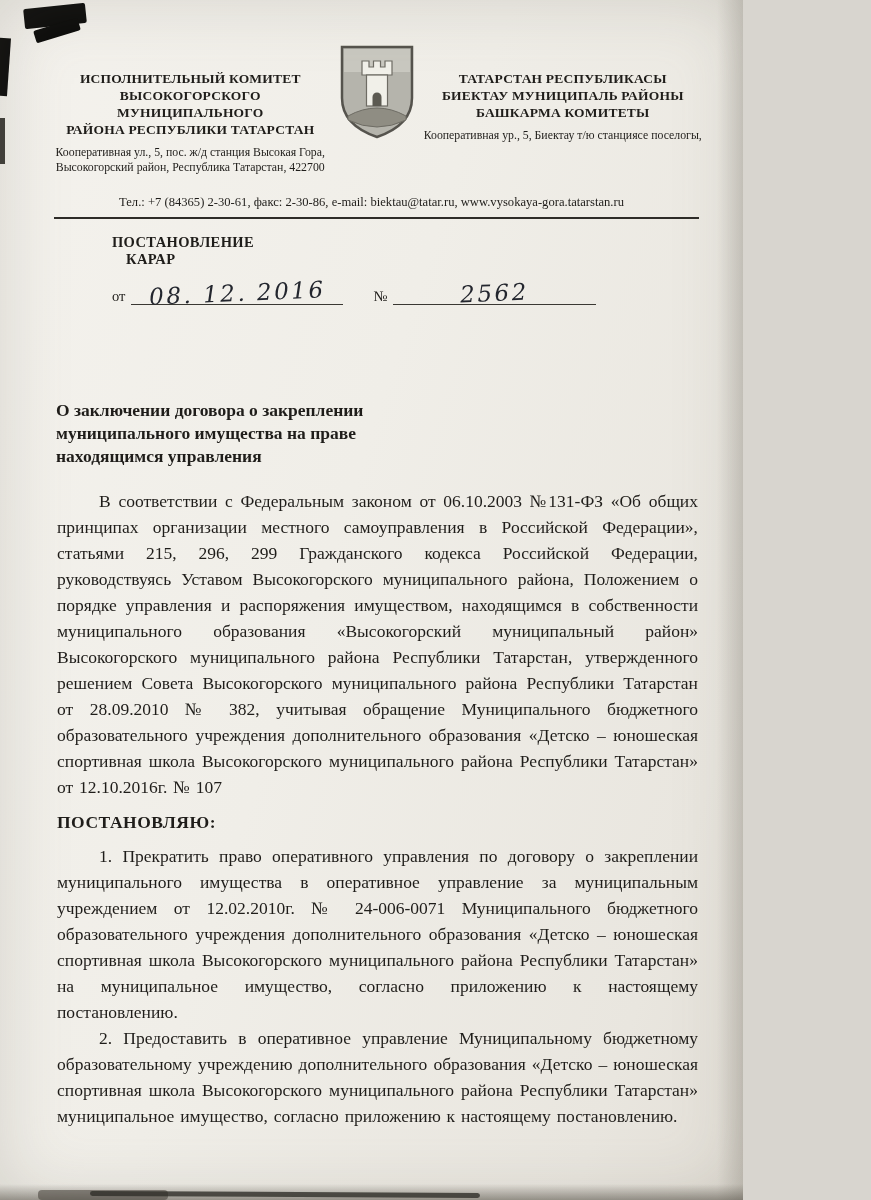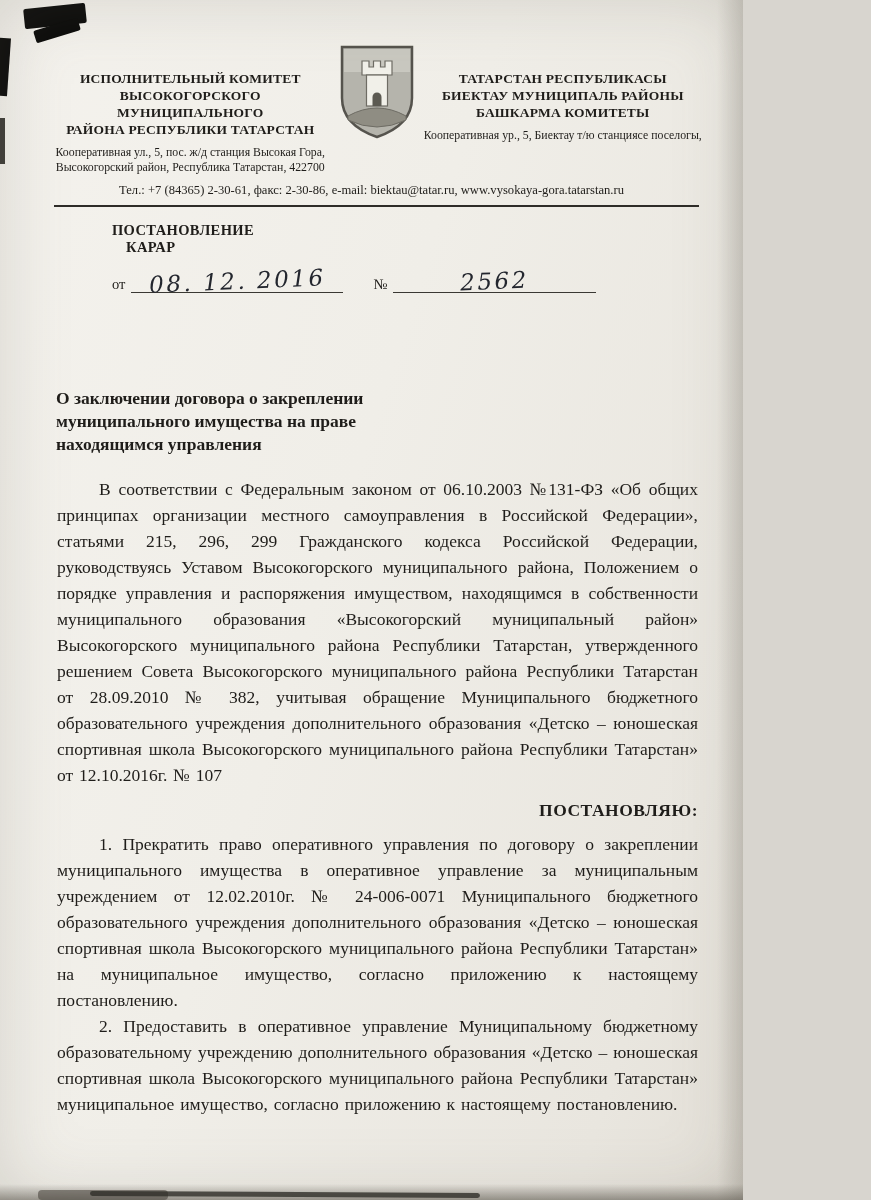--- a/index.html
+++ b/index.html
@@ -24,41 +24,41 @@
   .bottom-blob{position:absolute;left:38px;bottom:0;width:130px;height:10px;
     background:#49453e;opacity:.6;border-radius:4px;}
   .right-shadow{position:absolute;top:0;right:0;bottom:0;width:26px;
     background:linear-gradient(to right,rgba(100,95,85,0),rgba(100,95,85,.22));}
   
   .letterhead{display:flex;align-items:flex-start;padding:44px 40px 0 50px;}
   .org{flex:1;text-align:center;padding-top:26px;}
   .org-name{font-weight:bold;font-size:13.5px;line-height:17px;letter-spacing:.2px;}
   .org-addr{margin-top:7px;font-size:11.8px;line-height:15px;}
   .emblem{width:92px;display:flex;justify-content:center;flex:0 0 auto;}
-  .contact{text-align:center;font-size:12.6px;margin-top:8px;}
+  .contact{text-align:center;font-size:12.6px;margin-top:20px;}
   .rule{border:none;border-top:2px solid #2e2c28;margin:7px 44px 0 54px;}
   
   .doc-type-row{display:flex;justify-content:space-between;margin:15px 44px 0 54px;flex-direction:column;}
   .dt-left{width:40%;text-align:center;font-weight:bold;font-size:14.5px;letter-spacing:.4px;}
   .dt-right{width:30%;text-align:center;font-weight:bold;font-size:14.5px;letter-spacing:.4px;}
   .meta-row{display:flex;align-items:flex-end;margin:8px 44px 0 54px;font-size:14.5px;}
   .date-block{margin-left:58px;}
   .num-block{margin-left:auto;margin-right:103px;}
   .fill-line{display:inline-block;width:212px;border-bottom:1.4px solid #3a3833;
     text-align:center;margin-left:6px;height:28px;vertical-align:bottom;}
   .num-block .fill-line{width:203px;}
   .handwriting{font-family:"DejaVu Serif",serif;font-style:italic;font-size:23px;
     color:#23262e;letter-spacing:2.5px;display:inline-block;
     transform:rotate(-2.5deg) translateY(4px);white-space:nowrap;}
   
   .title{margin:94px 45px 0 56px;font-weight:bold;font-size:17.5px;line-height:23px;}
   .body-text{margin:20px 45px 0 57px;font-size:17.5px;line-height:26px;
     text-align:justify;word-spacing:1.5px;}
   .body-par{margin:0;text-indent:42px;}
-  .resolve{text-align:right;font-weight:bold;font-size:17.5px;margin:9px 0 8px;
+  .resolve{text-align:left;font-weight:bold;font-size:17.5px;margin:9px 0 8px;
     letter-spacing:.5px;text-indent:0;}
 </style>
 </head>
 <body>
 
 <div class="page">
 
   <div class="art a1"></div>
   <div class="art a2"></div>
   <div class="art a3"></div>

